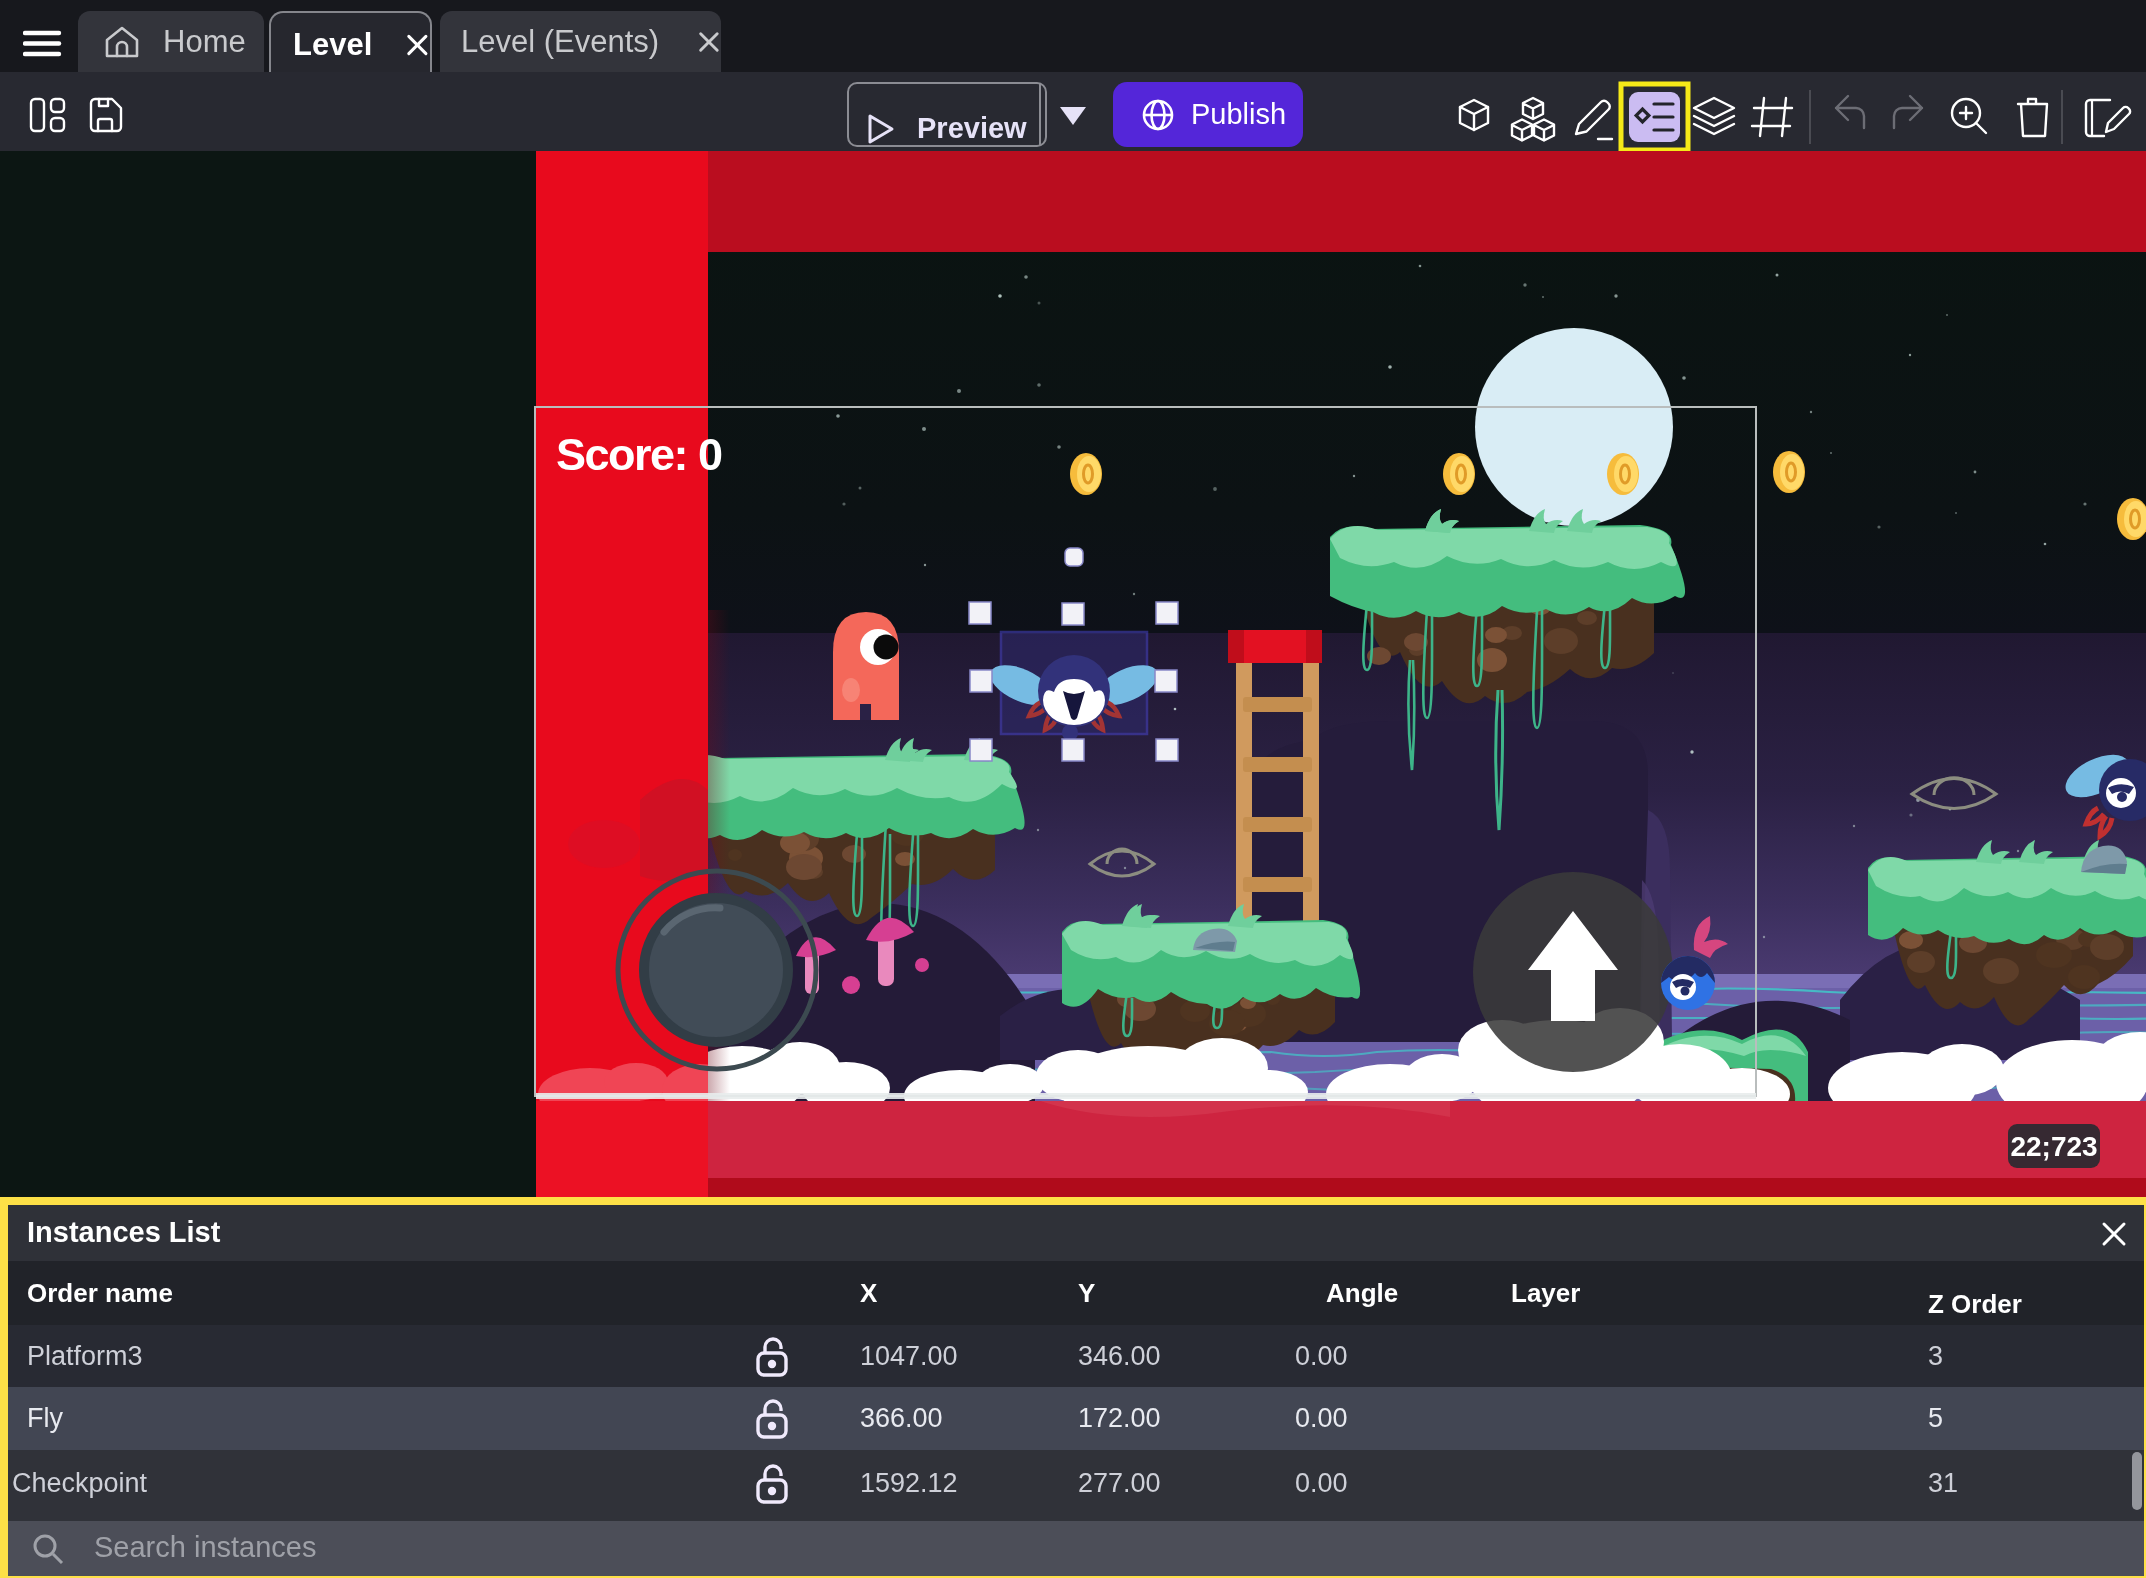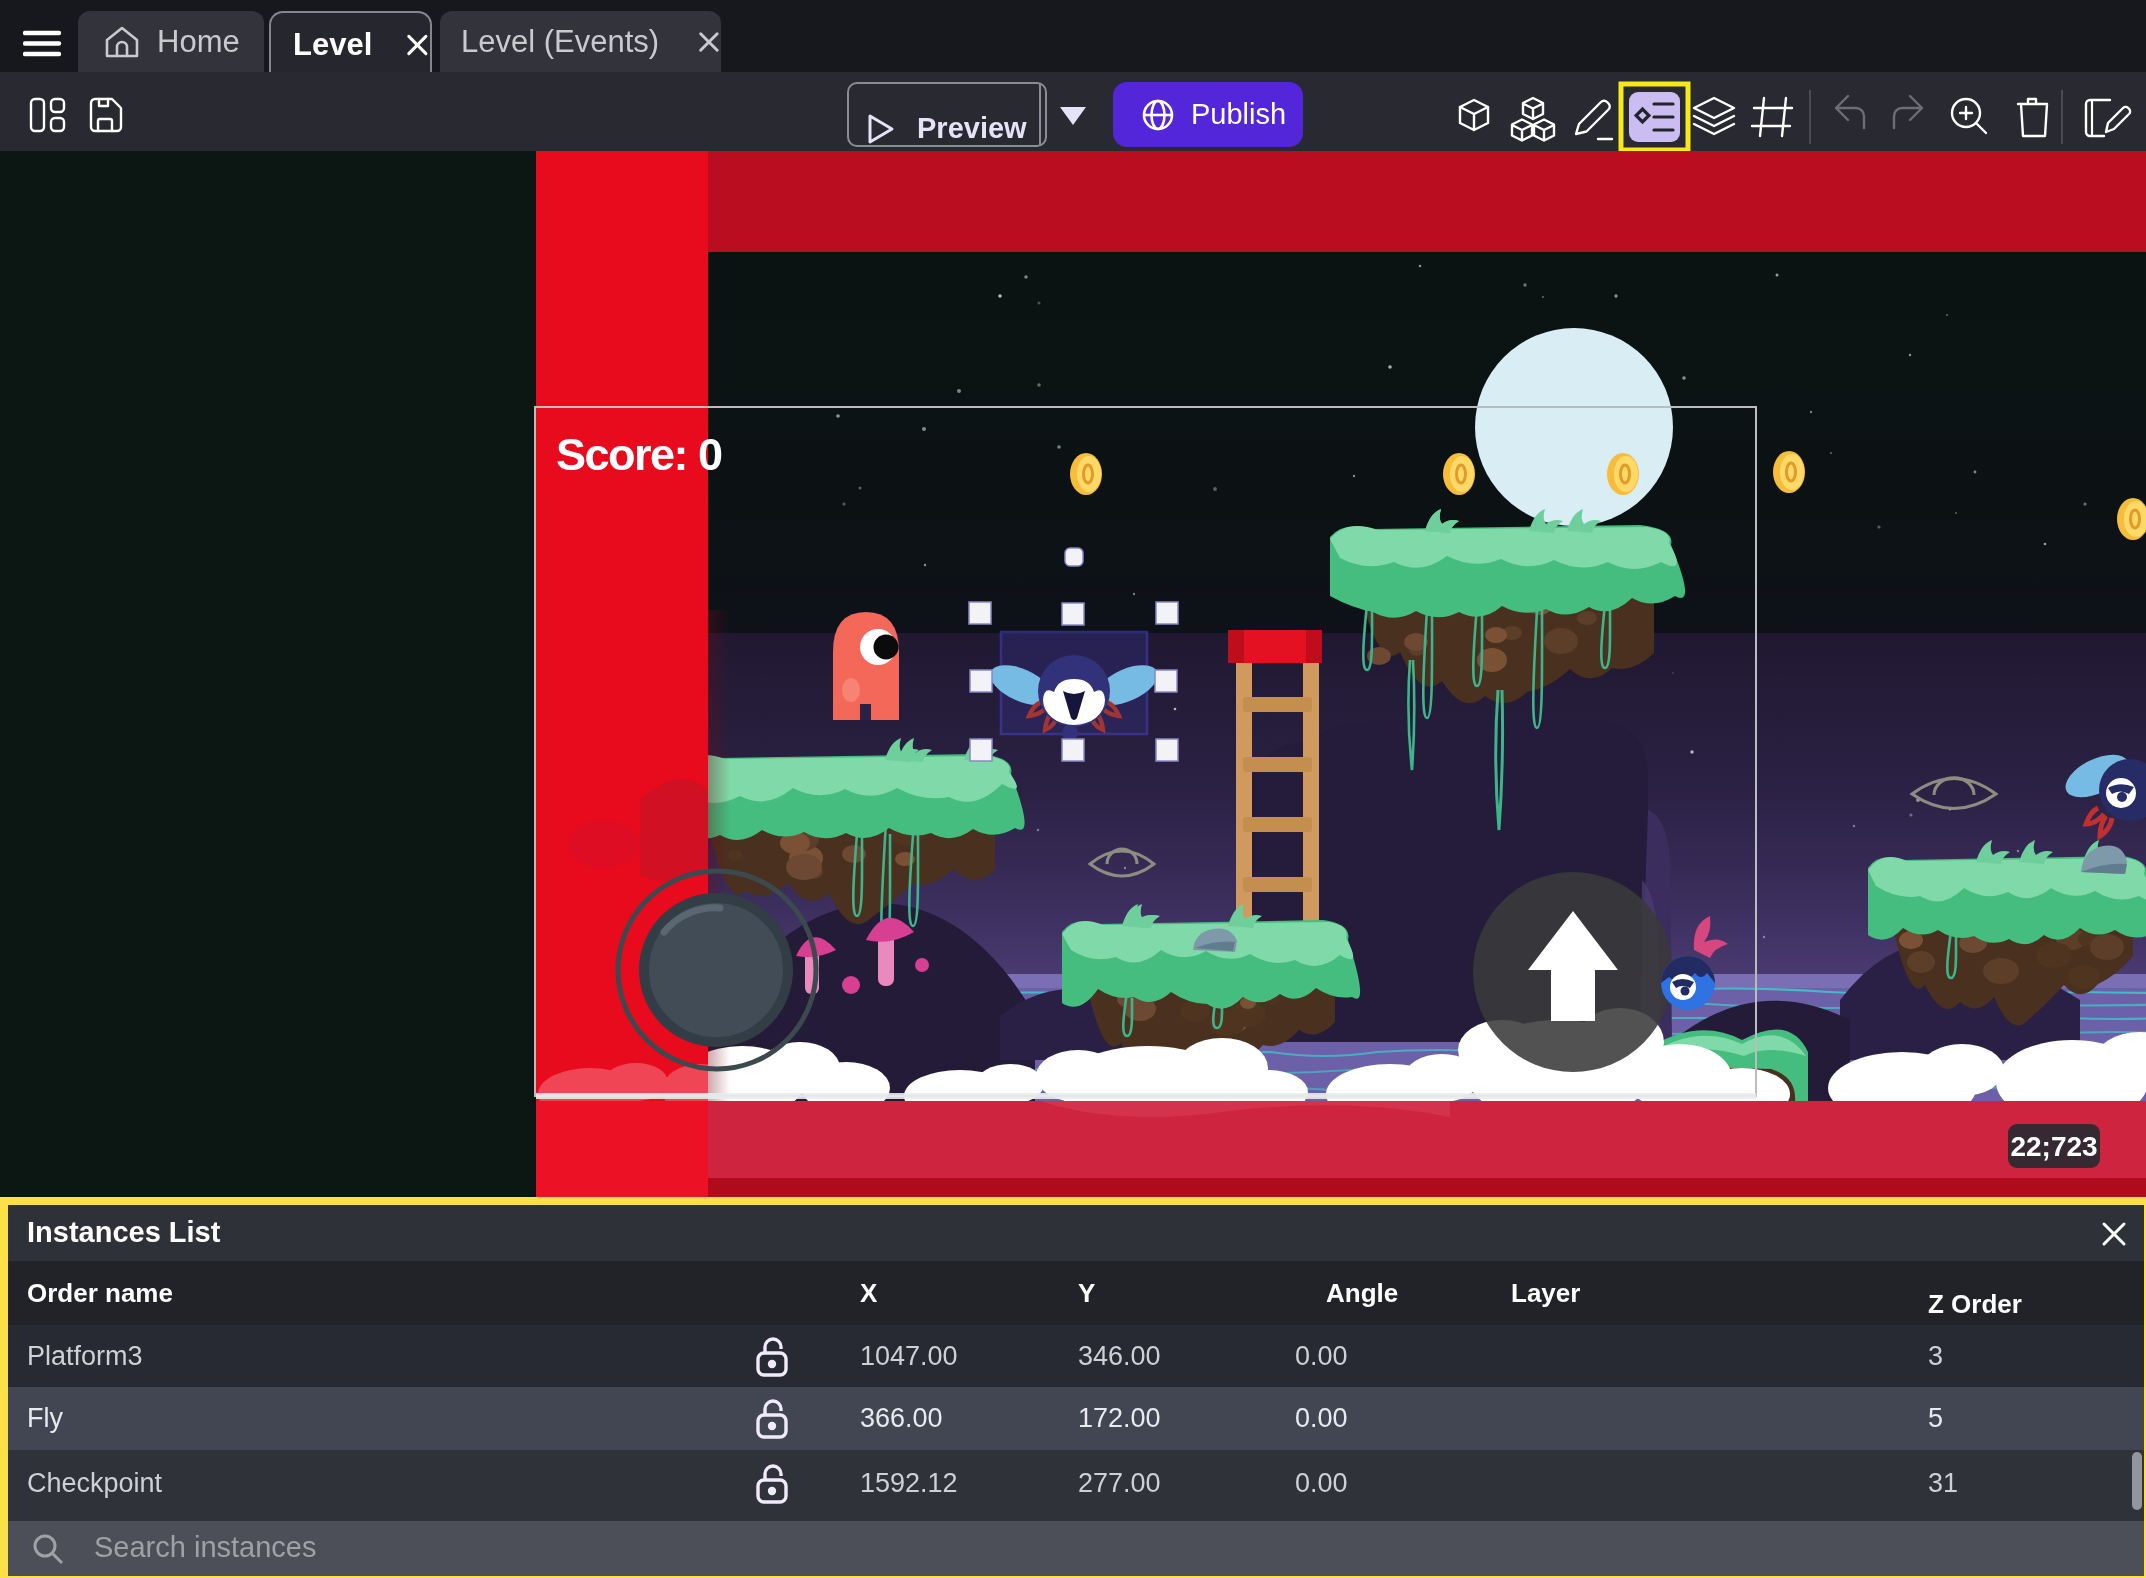--- a/index.html
+++ b/index.html
@@ -20,21 +20,21 @@
       <line x1="2" y1="3" x2="36" y2="3"></line>
         <line x1="2" y1="13.5" x2="36" y2="13.5"></line>
         <line x1="2" y1="24" x2="36" y2="24"></line>
     </g>
   </svg>
   <div class="tab" style="left:78px;width:186px">
     <svg style="margin-left:26px" width="36" height="34" viewBox="0 0 36 34">
       <path class="ticon" d="M3 15 L18 3 L33 15 L33 31 L3 31 Z"></path>
       <path class="ticon" d="M13 31 L13 22 a5 5 0 0 1 10 0 L23 31"></path>
     </svg>
-    <span style="margin-left:17px">Home</span>
+    <span style="margin-left:23px">Home</span>
   </div>
   <div class="tab" style="left:269px;width:163px;top:11px;height:66px;background:#26272e;
        border:2px solid #85868c;border-bottom:none;border-radius:14px 14px 0 0;box-sizing:border-box">
     <span style="margin-left:22px;color:#fff;font-weight:bold">Level</span>
     <svg style="margin-left:33px" width="26" height="26" viewBox="0 0 26 26">
       <g stroke="#fff" stroke-width="3.2" stroke-linecap="round">
         <line x1="4" y1="4" x2="22" y2="22"></line>
           <line x1="22" y1="4" x2="4" y2="22"></line>
       </g>
     </svg>
@@ -536,21 +536,21 @@
           <path d="M10 17 v-6 a8 8 0 0 1 16 0 v2"></path>
         </g>
         <circle cx="17" cy="28" r="4.2" fill="#f0eafc"></circle>
       </svg>
     <span style="position:absolute;left:852px;top:16px">366.00</span>
     <span style="position:absolute;left:1070px;top:16px">172.00</span>
     <span style="position:absolute;left:1287px;top:16px">0.00</span>
     <span style="position:absolute;left:1920px;top:16px">5</span>
   </div>
   <div class="abs" style="left:0;top:245px;width:2136px;height:71px;background:#303239;color:#ced0d8;font-size:27px">
-    <span style="position:absolute;left:19px;top:18px">Checkpoint</span>
+    <span style="position:absolute;left:4px;top:18px">Checkpoint</span>
     <svg style="position:absolute;left:747px;top:13px" width="36" height="42" viewBox="0 0 36 42">
         <g fill="none" stroke="#f0eafc" stroke-width="3.4">
           <rect x="3" y="17" width="28" height="22" rx="6"></rect>
           <path d="M10 17 v-6 a8 8 0 0 1 16 0 v2"></path>
         </g>
         <circle cx="17" cy="28" r="4.2" fill="#f0eafc"></circle>
       </svg>
     <span style="position:absolute;left:852px;top:18px">1592.12</span>
     <span style="position:absolute;left:1070px;top:18px">277.00</span>
     <span style="position:absolute;left:1287px;top:18px">0.00</span>

